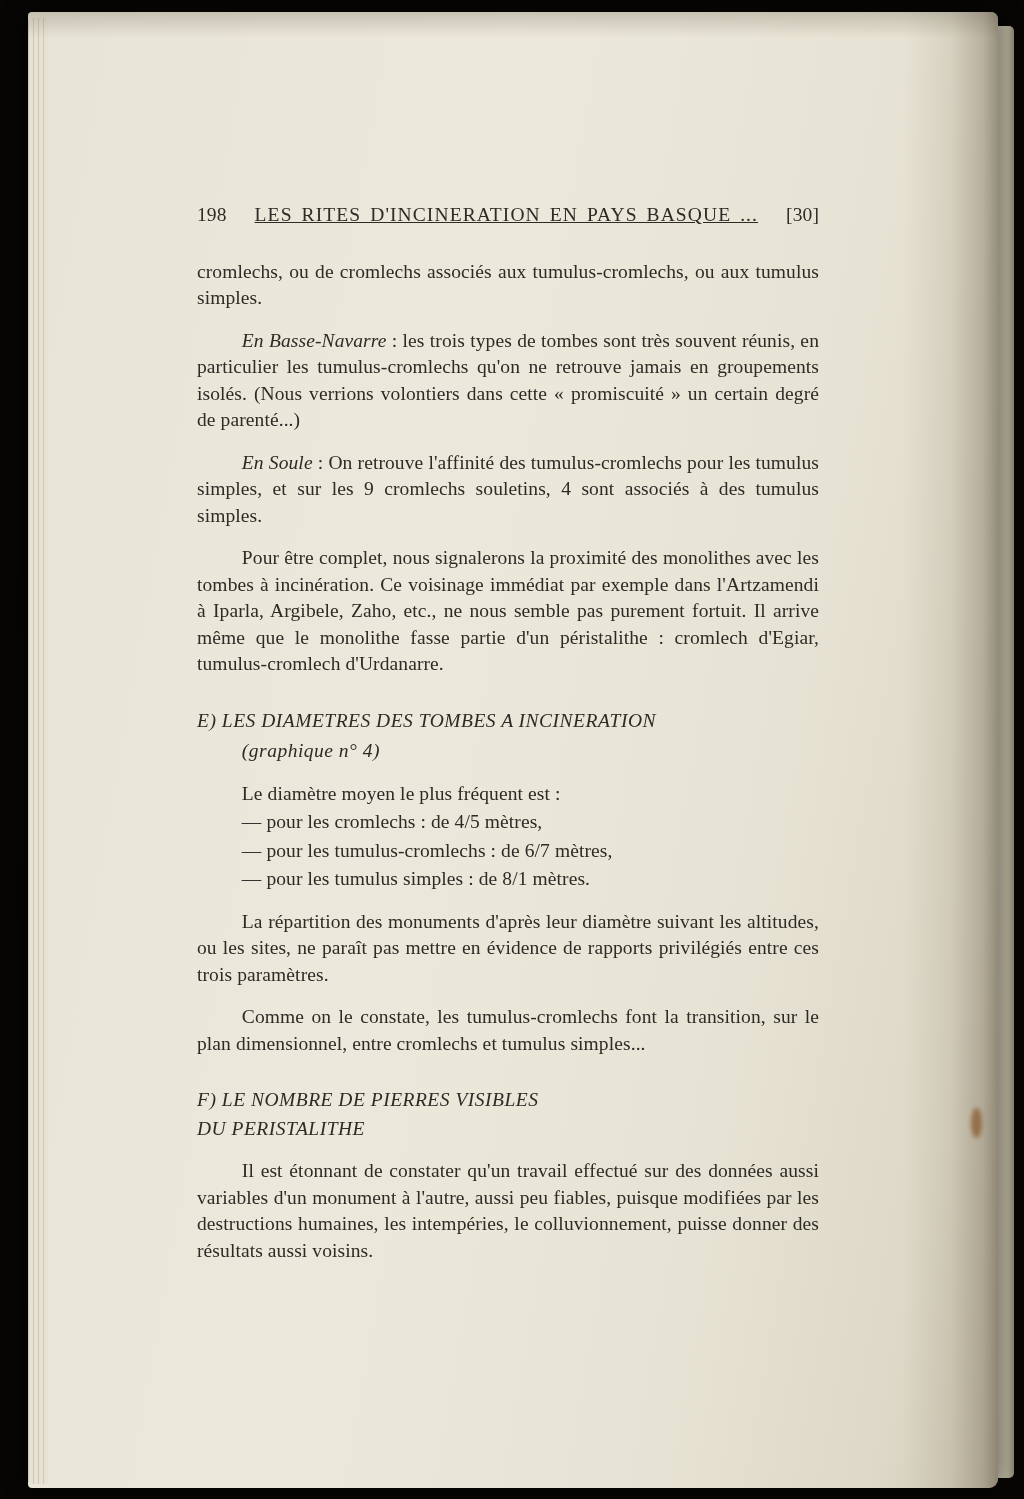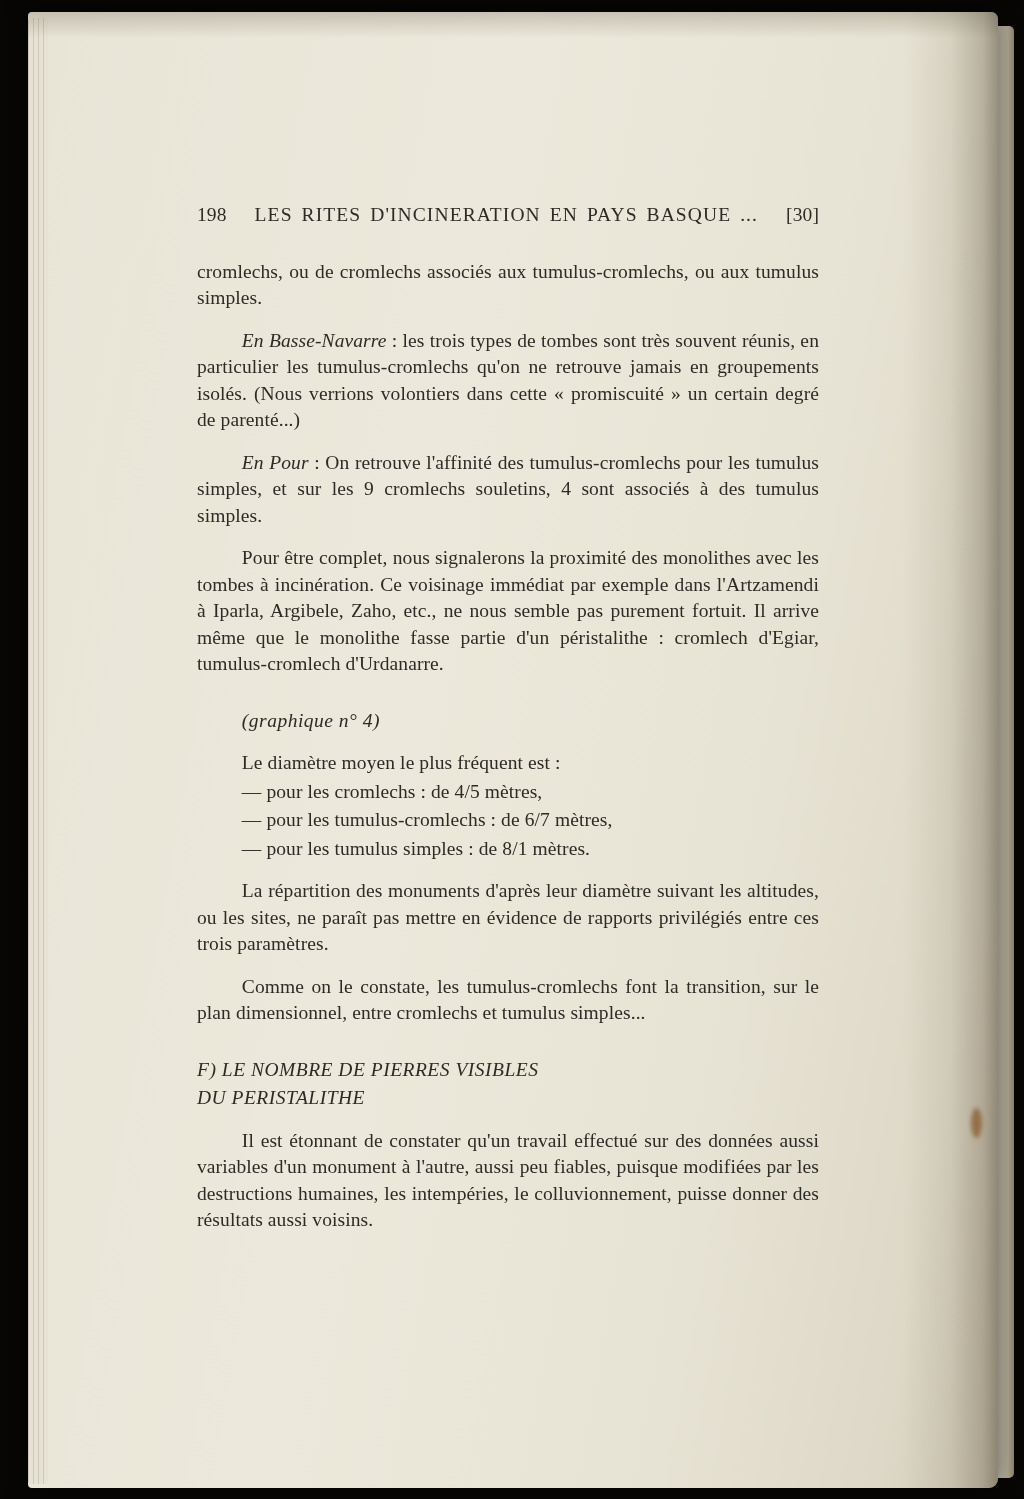--- a/index.html
+++ b/index.html
@@ -84,21 +84,21 @@
     text-align: justify;
     letter-spacing: 0.1px;
   }
   .page-header {
     display: flex;
     justify-content: space-between;
     align-items: baseline;
     margin-bottom: 30px;
     text-align: left;
   }
-  .running-title { letter-spacing: 1.1px; word-spacing: 3px; }
+  .running-title { letter-spacing: 1.1px; word-spacing: 3px; text-decoration: underline; }
   .para { text-indent: 2.3em; margin-top: 16px; }
   .para.continuation { text-indent: 0; margin-top: 0; }
   .lead-it { font-style: italic; }
   .list-item {
     margin-left: 2.3em;
     margin-top: 2px;
     text-align: left;
   }
   .section-heading {
     margin-top: 30px;
@@ -127,25 +127,26 @@
       <div class="page-header">
         <span>198</span>
         <span class="running-title">LES RITES D'INCINERATION EN PAYS BASQUE ...</span>
         <span>[30]</span>
       </div>
 
       <p class="para continuation">cromlechs, ou de cromlechs associés aux tumulus-cromlechs, ou aux tumulus simples.</p>
 
       <p class="para"><span class="lead-it">En Basse-Navarre</span><span> : les trois types de tombes sont très souvent réunis, en particulier les tumulus-cromlechs qu'on ne retrouve jamais en groupements isolés. (Nous verrions volontiers dans cette « promiscuité » un certain degré de parenté...)</span></p>
 
-      <p class="para"><span class="lead-it">En Pour</span><span> : On retrouve l'affinité des tumulus-cromlechs pour les tumulus simples, et sur les 9 cromlechs souletins, 4 sont associés à des tumulus simples.</span></p>
+      <p class="para"><span class="lead-it">En Soule</span><span> : On retrouve l'affinité des tumulus-cromlechs pour les tumulus simples, et sur les 9 cromlechs souletins, 4 sont associés à des tumulus simples.</span></p>
 
       <p class="para">Pour être complet, nous signalerons la proximité des monolithes avec les tombes à incinération. Ce voisinage immédiat par exemple dans l'Artzamendi à Iparla, Argibele, Zaho, etc., ne nous semble pas purement fortuit. Il arrive même que le monolithe fasse partie d'un péristalithe : cromlech d'Egiar, tumulus-cromlech d'Urdanarre.</p>
 
       <div class="section-heading">
+        <div>E) LES DIAMETRES DES TOMBES A INCINERATION</div>
         <div class="sub-line">(graphique n° 4)</div>
       </div>
 
 
       <p class="para">Le diamètre moyen le plus fréquent est :</p>
 
       <div class="list-item">— pour les cromlechs : de 4/5 mètres,</div>
       <div class="list-item">— pour les tumulus-cromlechs : de 6/7 mètres,</div>
       <div class="list-item">— pour les tumulus simples : de 8/1 mètres.</div>
 

